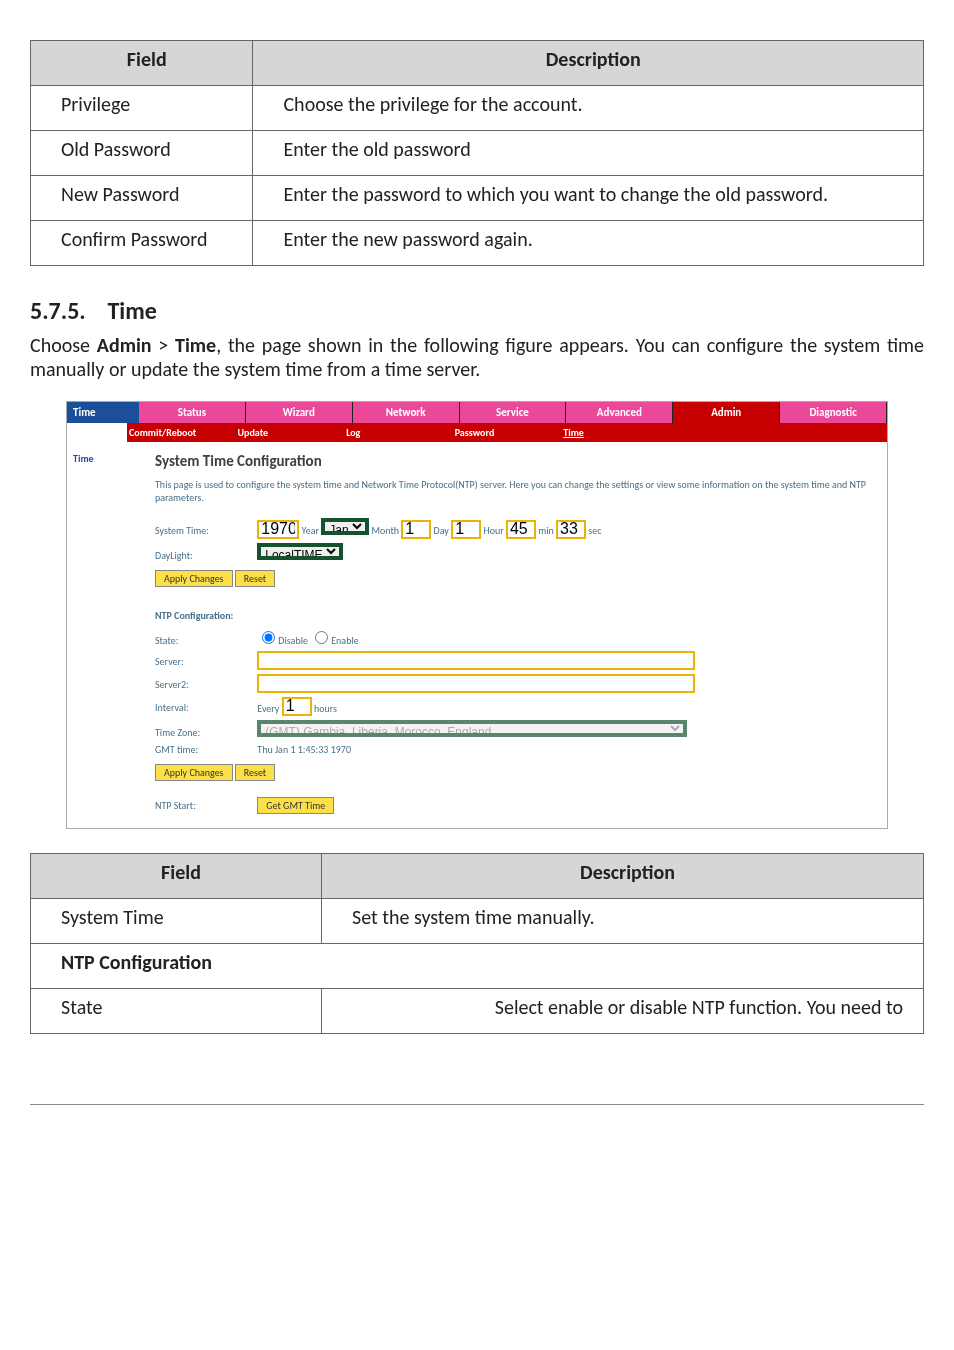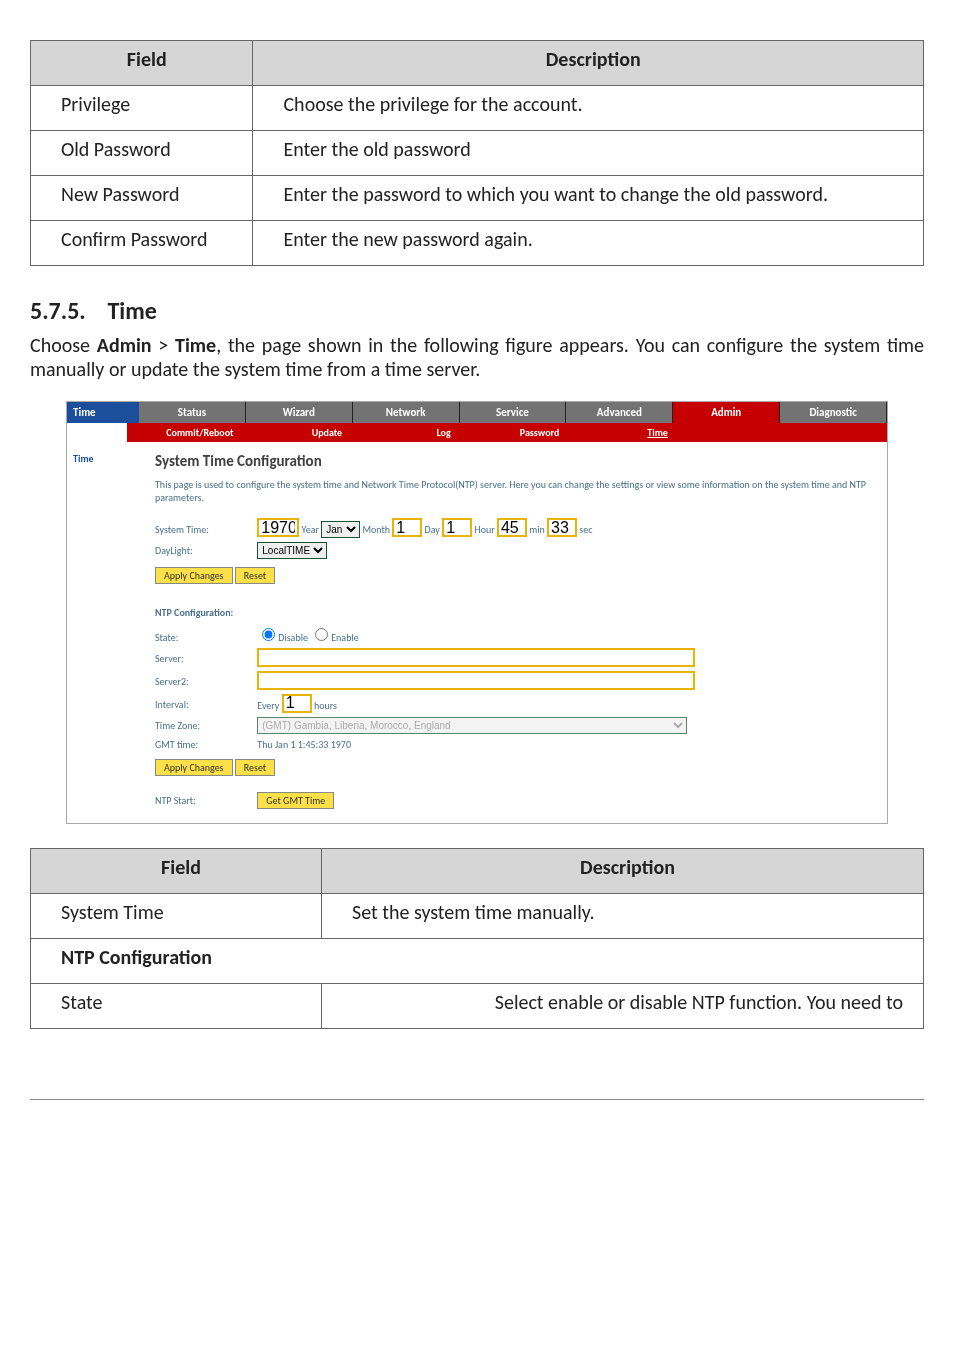--- a/index.html
+++ b/index.html
@@ -8,34 +8,34 @@
 table.field-table th{background:#d6d6d6;font-weight:700;text-align:center}
 table.field-table td.justify{text-align:justify}
 .b{font-weight:700}
 h3.section{font-size:24px;font-weight:700;margin:30px 0 8px 0}
 p.body{font-size:20px;margin:4px 0 20px 0;text-align:justify}
 .shot{border:1px solid #aaa;background:#fff;margin:0 auto 24px auto;width:820px}
 .nav{display:flex}
 .nav>.side{width:60px;background:#1b4f9c;color:#fff;font-size:11px;font-weight:700;padding:4px 6px}
 .nav>.tabs{flex:1;display:flex}
 .nav>.tabs>div{flex:1;text-align:center;font-size:11px;font-weight:700;padding:4px 2px;border-right:1px solid #222;color:#fff}
-.tabs .norm{background:#737373}
+.tabs .norm{background:#ec4899}
 .tabs .act{background:#c60000}
 .sub{display:flex}
 .sub>.side{width:60px;background:#fff}
 .sub>.row{flex:1;display:flex;background:#c60000}
-.sub>.row>div{flex:1;text-align:right;font-size:10px;font-weight:700;color:#fff;padding:3px 2px}
+.sub>.row>div{flex:1;text-align:left;font-size:10px;font-weight:700;color:#fff;padding:3px 2px}
 .sub .u{text-decoration:underline}
 .cfg{display:flex}
 .cfg>.side{width:60px;background:#fff;color:#1b4f9c;font-size:10px;font-weight:700;padding:10px 6px}
 .cfg>.main{flex:1;padding:10px 16px;font-size:10px;color:#49708a}
 .cfg h2{color:#404040;font-size:15px;font-weight:700;margin:0 0 8px 0}
 .cfg .row{margin:4px 0}
 .cfg input[type=text]{border:2px solid #eab308;height:15px;font-size:16px;padding:0 2px}
-.cfg select{border:1px solid #14532d;height:17px;font-size:10px}
+.cfg select{border:4px solid #14532d;height:17px;font-size:12px}
 .cfg .btn{display:inline-block;border:1px solid #888;background:#fde047;padding:1px 8px;font-size:10px;color:#333}
 .cfg .fieldlbl{display:inline-block;width:100px}
 hr.footer{margin-top:70px;border:none;border-top:1px solid #888}
 </style>
 </head>
 <body>
 
 <table class="field-table">
 <tbody>
       <tr>

